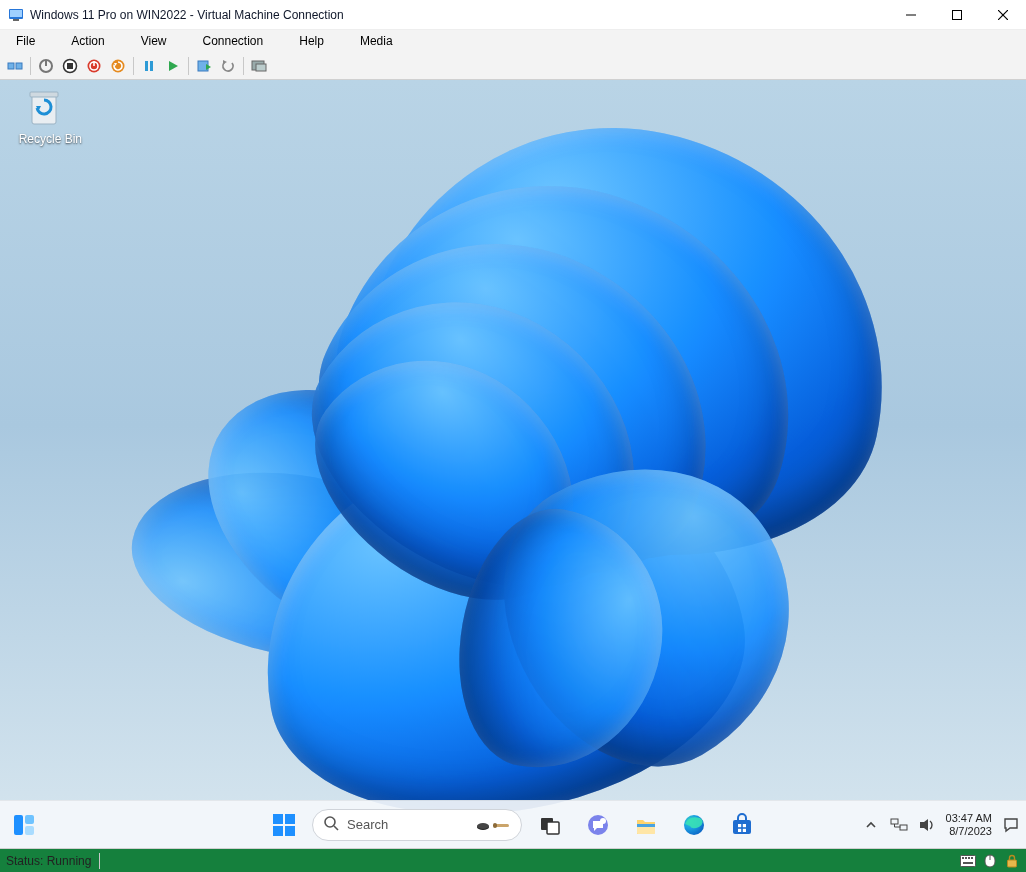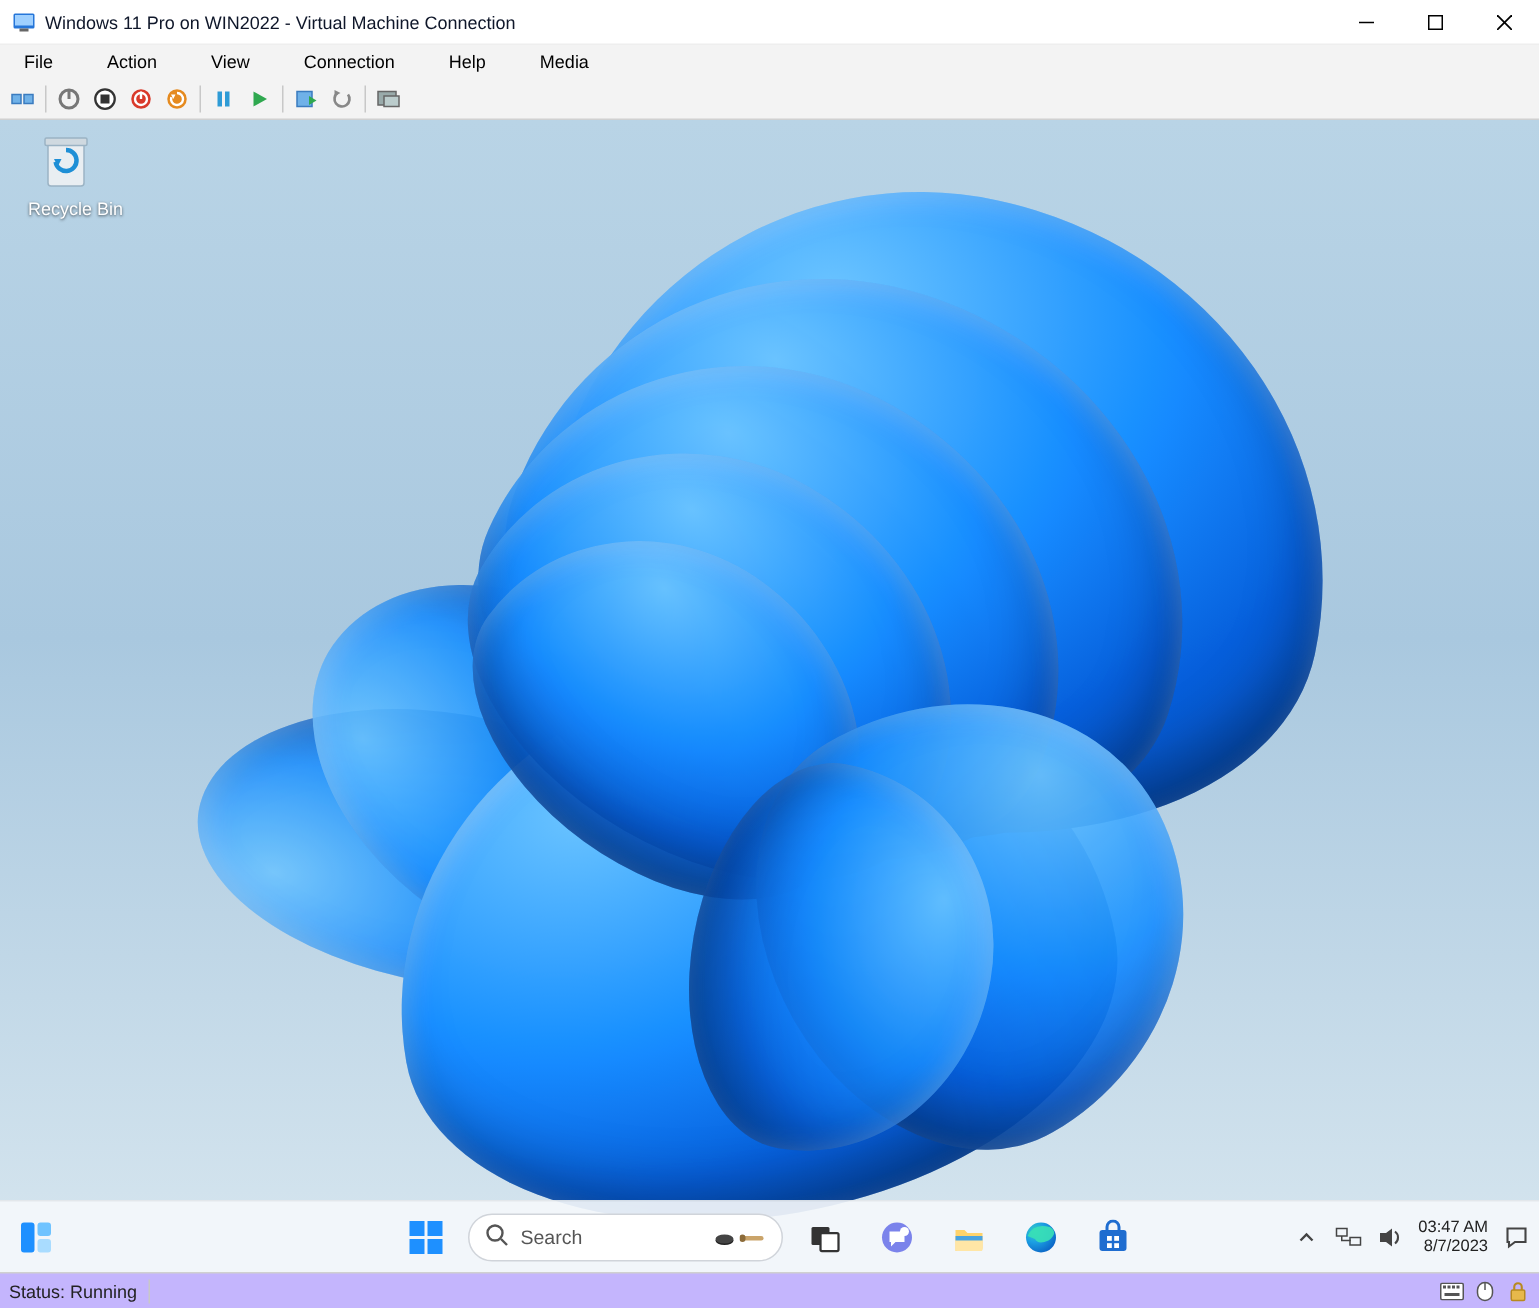--- a/index.html
+++ b/index.html
@@ -144,21 +144,21 @@
   .searchbox .puck{display:flex;align-items:center;gap:2px}
 
   .taskbar .right{
     position:absolute; right:6px; display:flex; align-items:center; gap:10px;
   }
   .sys-icon{width:18px;height:18px;display:flex;align-items:center;justify-content:center;color:#444;}
   .clock{font-size:11px;line-height:13px;text-align:right;color:#222;}
 
   
   .statusbar{
-    height:24px;background:#c4b5fd;border-top:1px solid #d0d0d0;
+    height:24px;background:#15803d;border-top:1px solid #d0d0d0;
     display:flex;align-items:center;padding:0 6px;font-size:12px;color:#222;
   }
   .statusbar .sep{width:1px;height:16px;background:#c8c8c8;margin:0 8px;}
   .statusbar .spacer{flex:1;}
   .sb-ic{width:16px;height:16px;display:flex;align-items:center;justify-content:center;margin-left:6px;}
 </style>
 </head>
 <body>
 
 <div class="titlebar">

